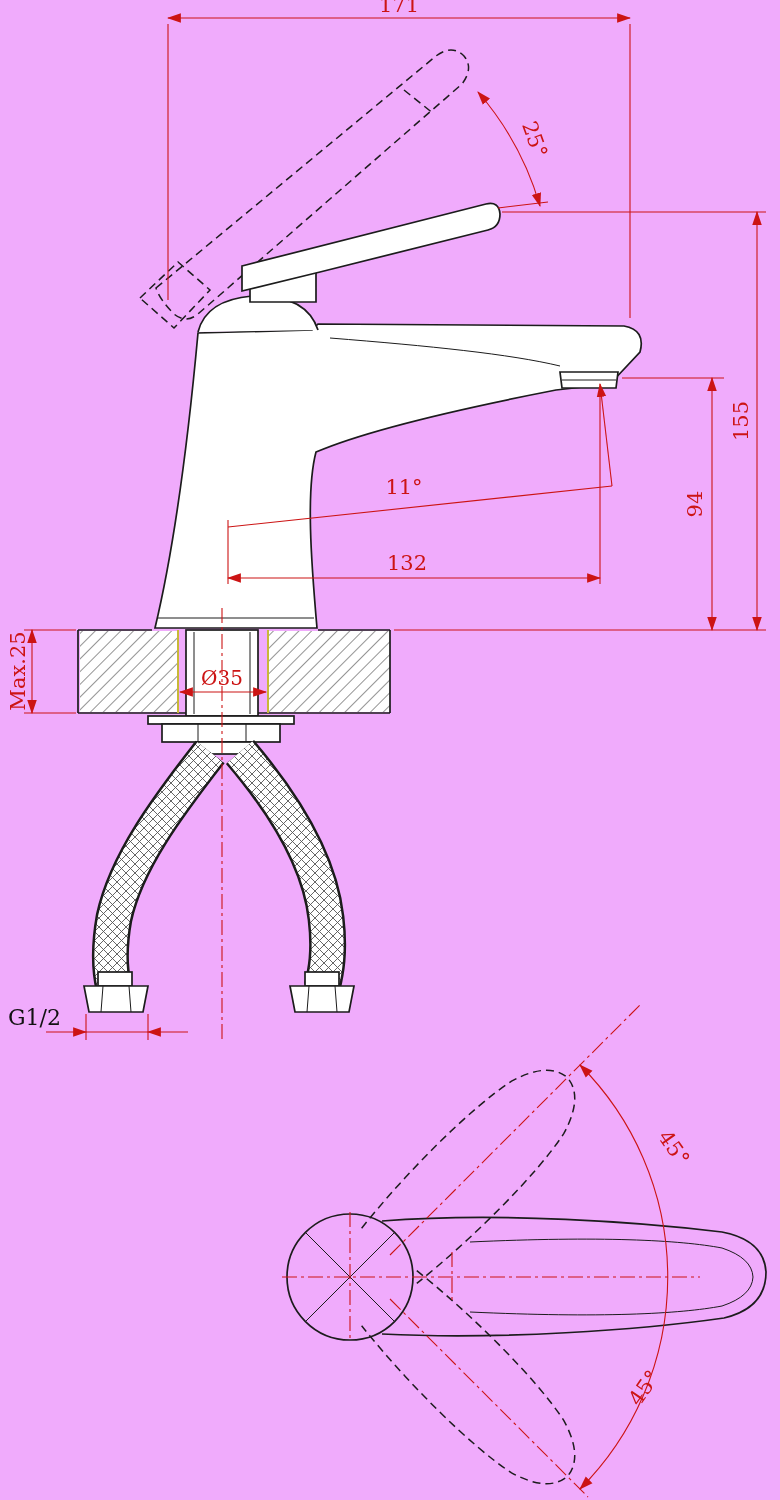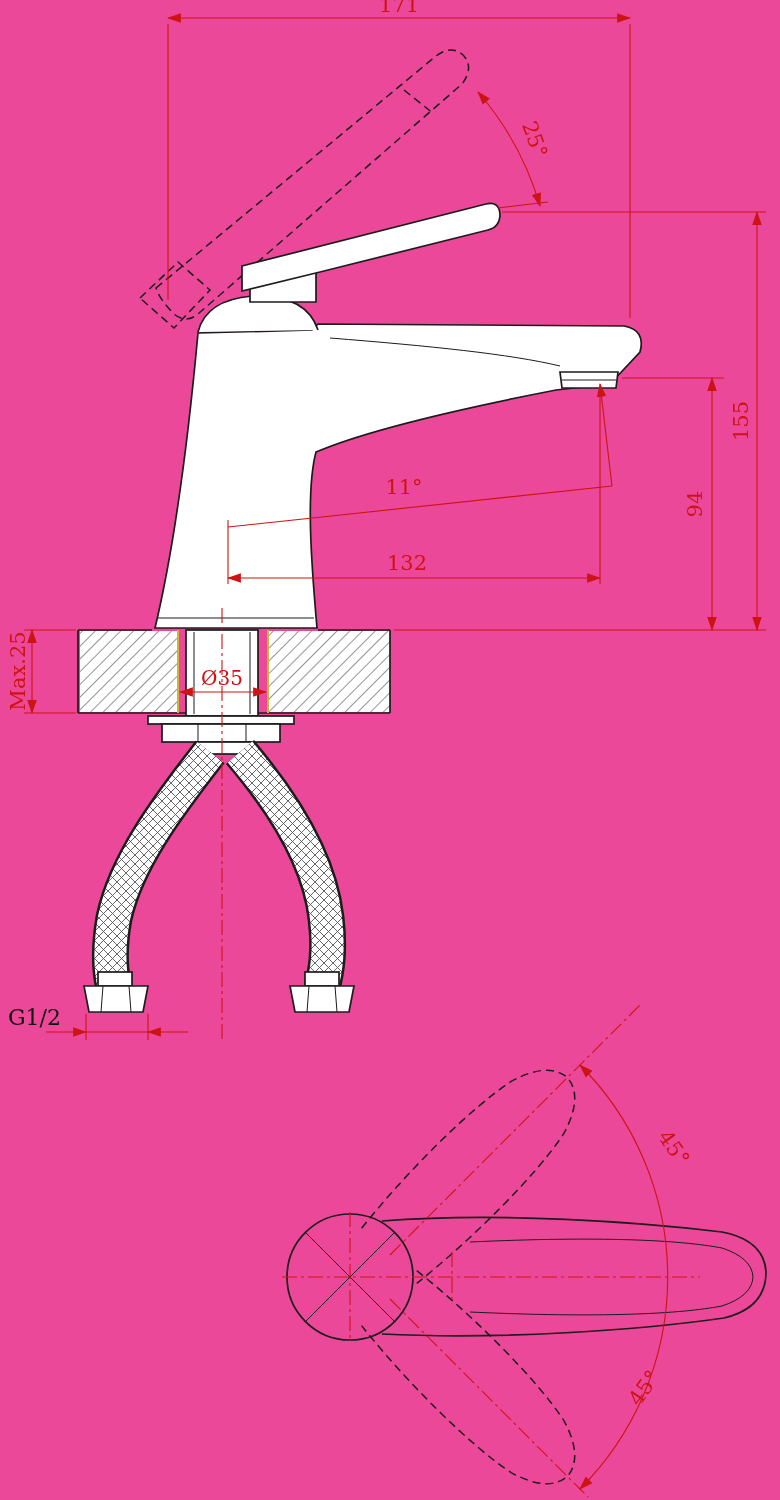--- a/index.html
+++ b/index.html
@@ -1,16 +1,16 @@
 <!DOCTYPE html>
 <html><head>
 <meta charset="utf-8">
 <style>
   html,body{margin:0;padding:0;background:#ffffff;}
-  .stage{width:780px;height:1500px;position:relative;background:#ec4899;overflow:hidden;}
+  .stage{width:780px;height:1500px;position:relative;background:#f0abfc;overflow:hidden;}
   svg{display:block;}
   text{font-family:"DejaVu Serif", "Liberation Serif", serif;}
   .dimtxt{fill:#cc1414;font-size:21px;}
   .dimtxt-sm{fill:#cc1414;font-size:20px;}
   .blktxt{fill:#111;font-size:22px;}
   .blk{stroke:#1c1c1c;fill:none;stroke-width:1.7;}
   .blkthin{stroke:#1c1c1c;fill:none;stroke-width:1;}
   .blkfill{stroke:#1c1c1c;fill:#ffffff;stroke-width:1.7;}
   .dash{stroke:#1c1c1c;fill:none;stroke-width:1.5;stroke-dasharray:8 5;}
   .red{stroke:#cc1414;fill:none;stroke-width:1.1;}

